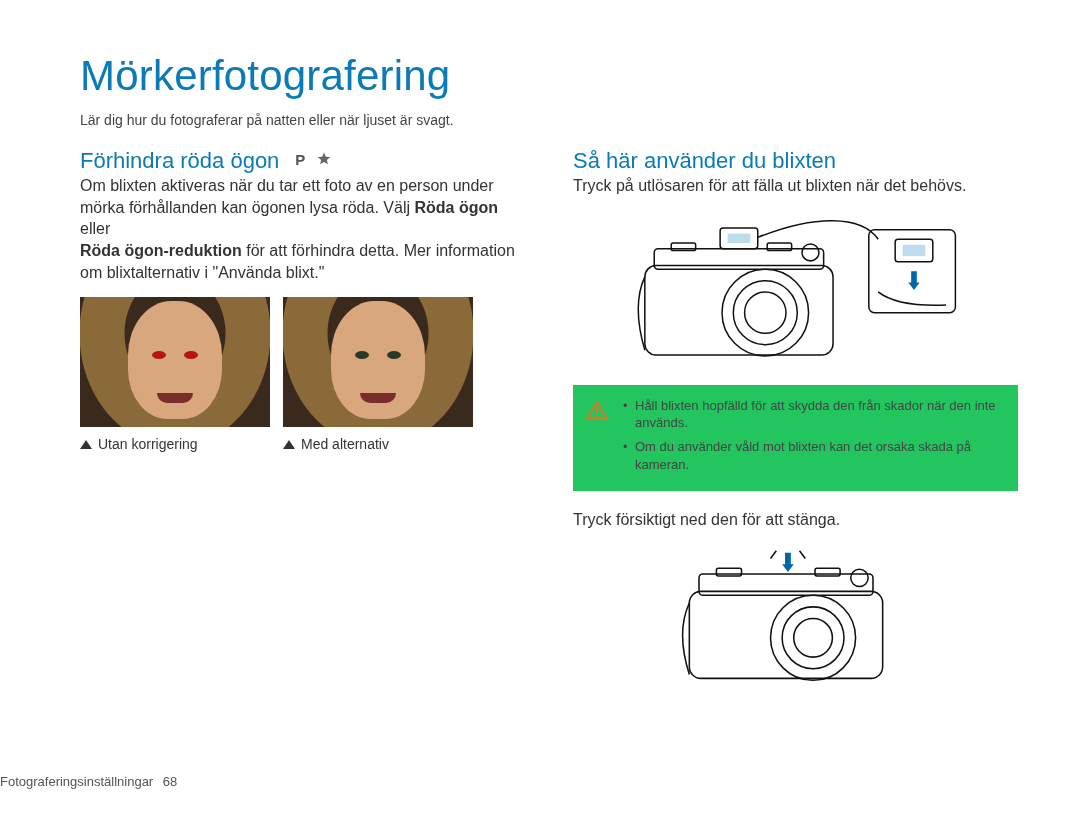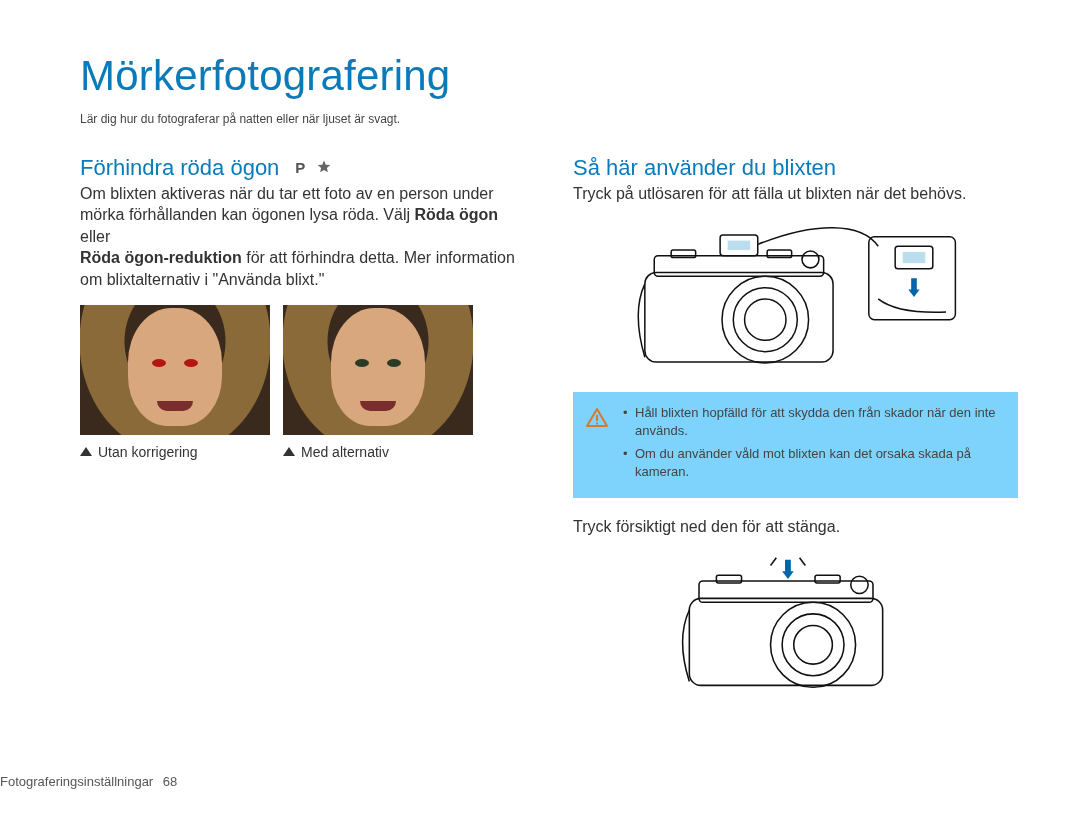--- a/index.html
+++ b/index.html
@@ -18,23 +18,23 @@
     padding: 48px 62px 0 80px;
   }
   .page-title {
     font-size: 42px;
     font-weight: 300;
     color: #0a7ab8;
     letter-spacing: 0.2px;
     margin-bottom: 6px;
   }
   .page-subtitle {
-    font-size: 12px;
+    font-size: 14px;
     color: #444;
-    margin-bottom: 26px;
+    margin-bottom: 16px;
   }
   .columns {
     display: flex;
     gap: 48px;
   }
   .col { flex: 1; }
   .section-heading {
     font-size: 22px;
     font-weight: 300;
     color: #0a7ab8;
@@ -122,21 +122,21 @@
     width: 100%;
     height: 160px;
     display: flex;
     align-items: center;
     justify-content: center;
     margin: 8px 0 14px 0;
   }
   .camera-illus.small { height: 145px; }
   .camera-illus svg { max-width: 100%; max-height: 100%; }
   .warning-box {
-    background: #7dd3fc;
+    background: #22c55e;
     padding: 12px 14px 12px 50px;
     position: relative;
     margin: 8px 0 18px 0;
     font-size: 13px;
     color: #444;
   }
   .warn-icon {
     position: absolute;
     left: 12px; top: 14px;
     width: 24px; height: 24px;

